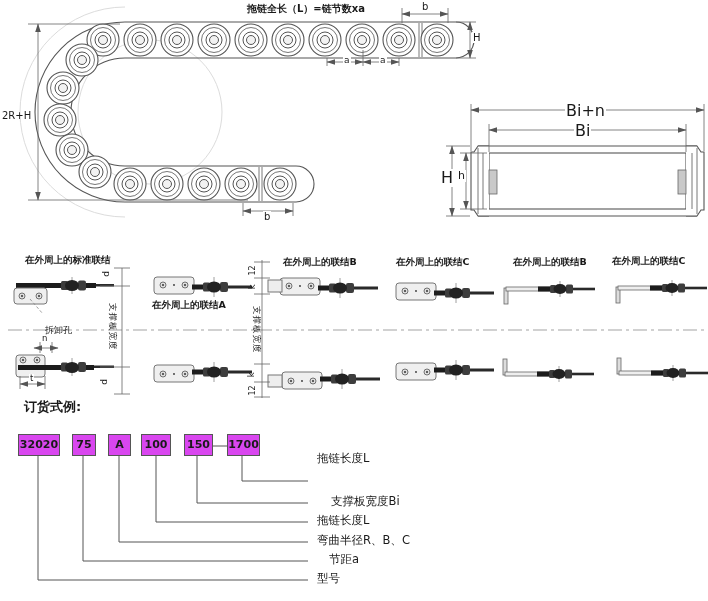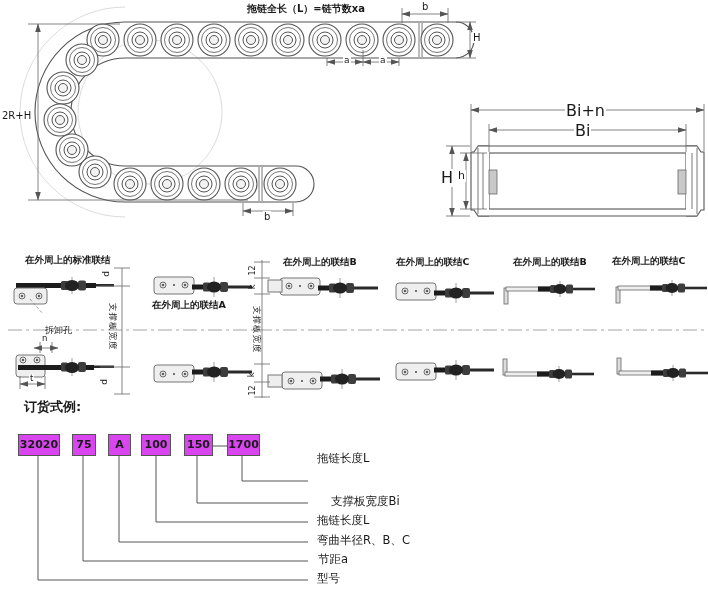--- a/index.html
+++ b/index.html
@@ -260,16 +260,16 @@
 <div class="codebox" style="left:72px;top:434px;width:22px;height:20px;line-height:20px;">75</div>
 <div class="codebox" style="left:108px;top:434px;width:21px;height:20px;line-height:20px;">A</div>
 <div class="codebox" style="left:141px;top:434px;width:28px;height:20px;line-height:20px;">100</div>
 <div class="codebox" style="left:184px;top:434px;width:27px;height:20px;line-height:20px;text-align:center;">150</div>
 <div class="codebox" style="left:227px;top:434px;width:31px;height:20px;line-height:20px;">1700</div>
 
 <div class="lbl f115" style="left:317px;top:452px;">拖链长度L</div>
 <div class="lbl f115" style="left:331px;top:495px;">支撑板宽度Bi</div>
 <div class="lbl f115" style="left:317px;top:514px;">拖链长度L</div>
 <div class="lbl f115" style="left:317px;top:534px;">弯曲半径R、B、C</div>
-<div class="lbl f115" style="left:318px;top:553px;">节距a</div>
+<div class="lbl f115" style="left:329px;top:553px;">节距a</div>
 <div class="lbl f115" style="left:317px;top:572px;">型号</div>
 
 </div>
 
 </body></html>

